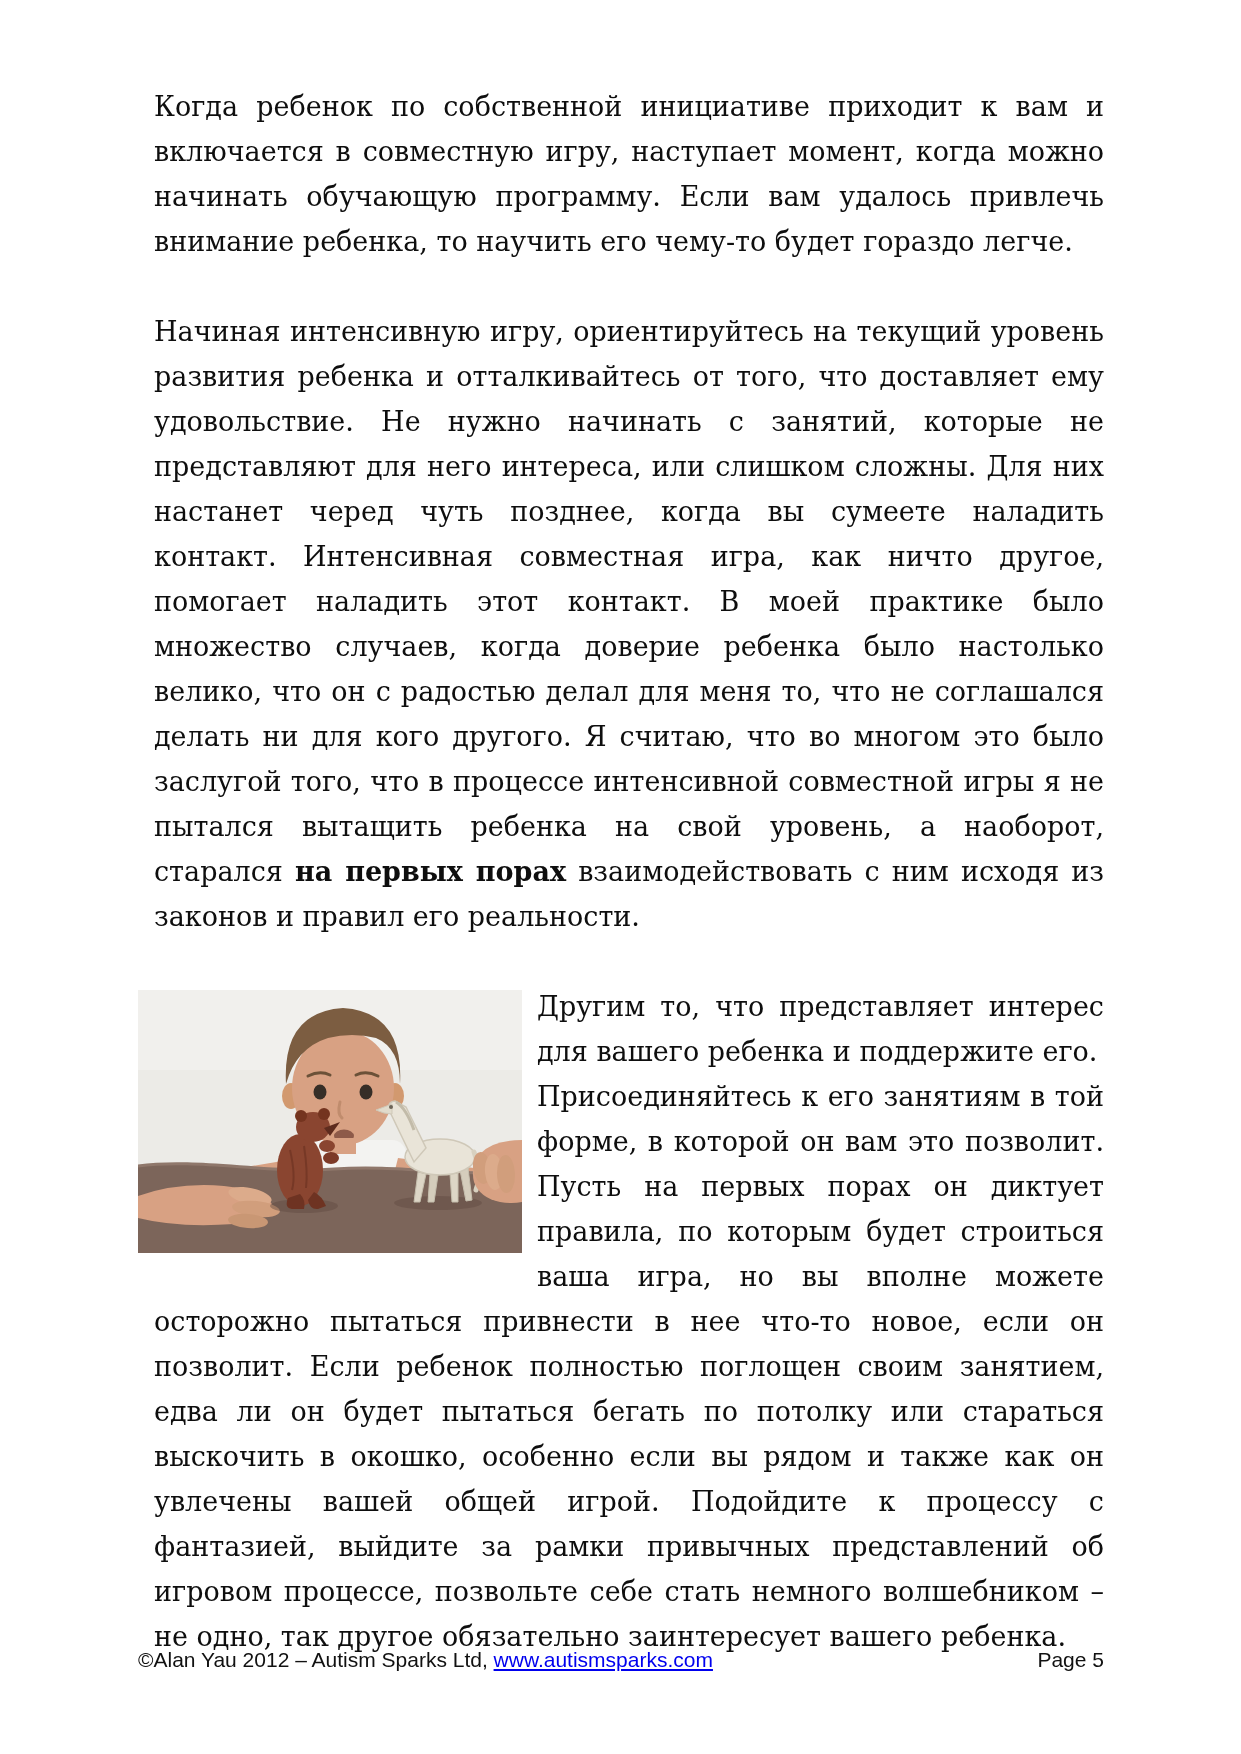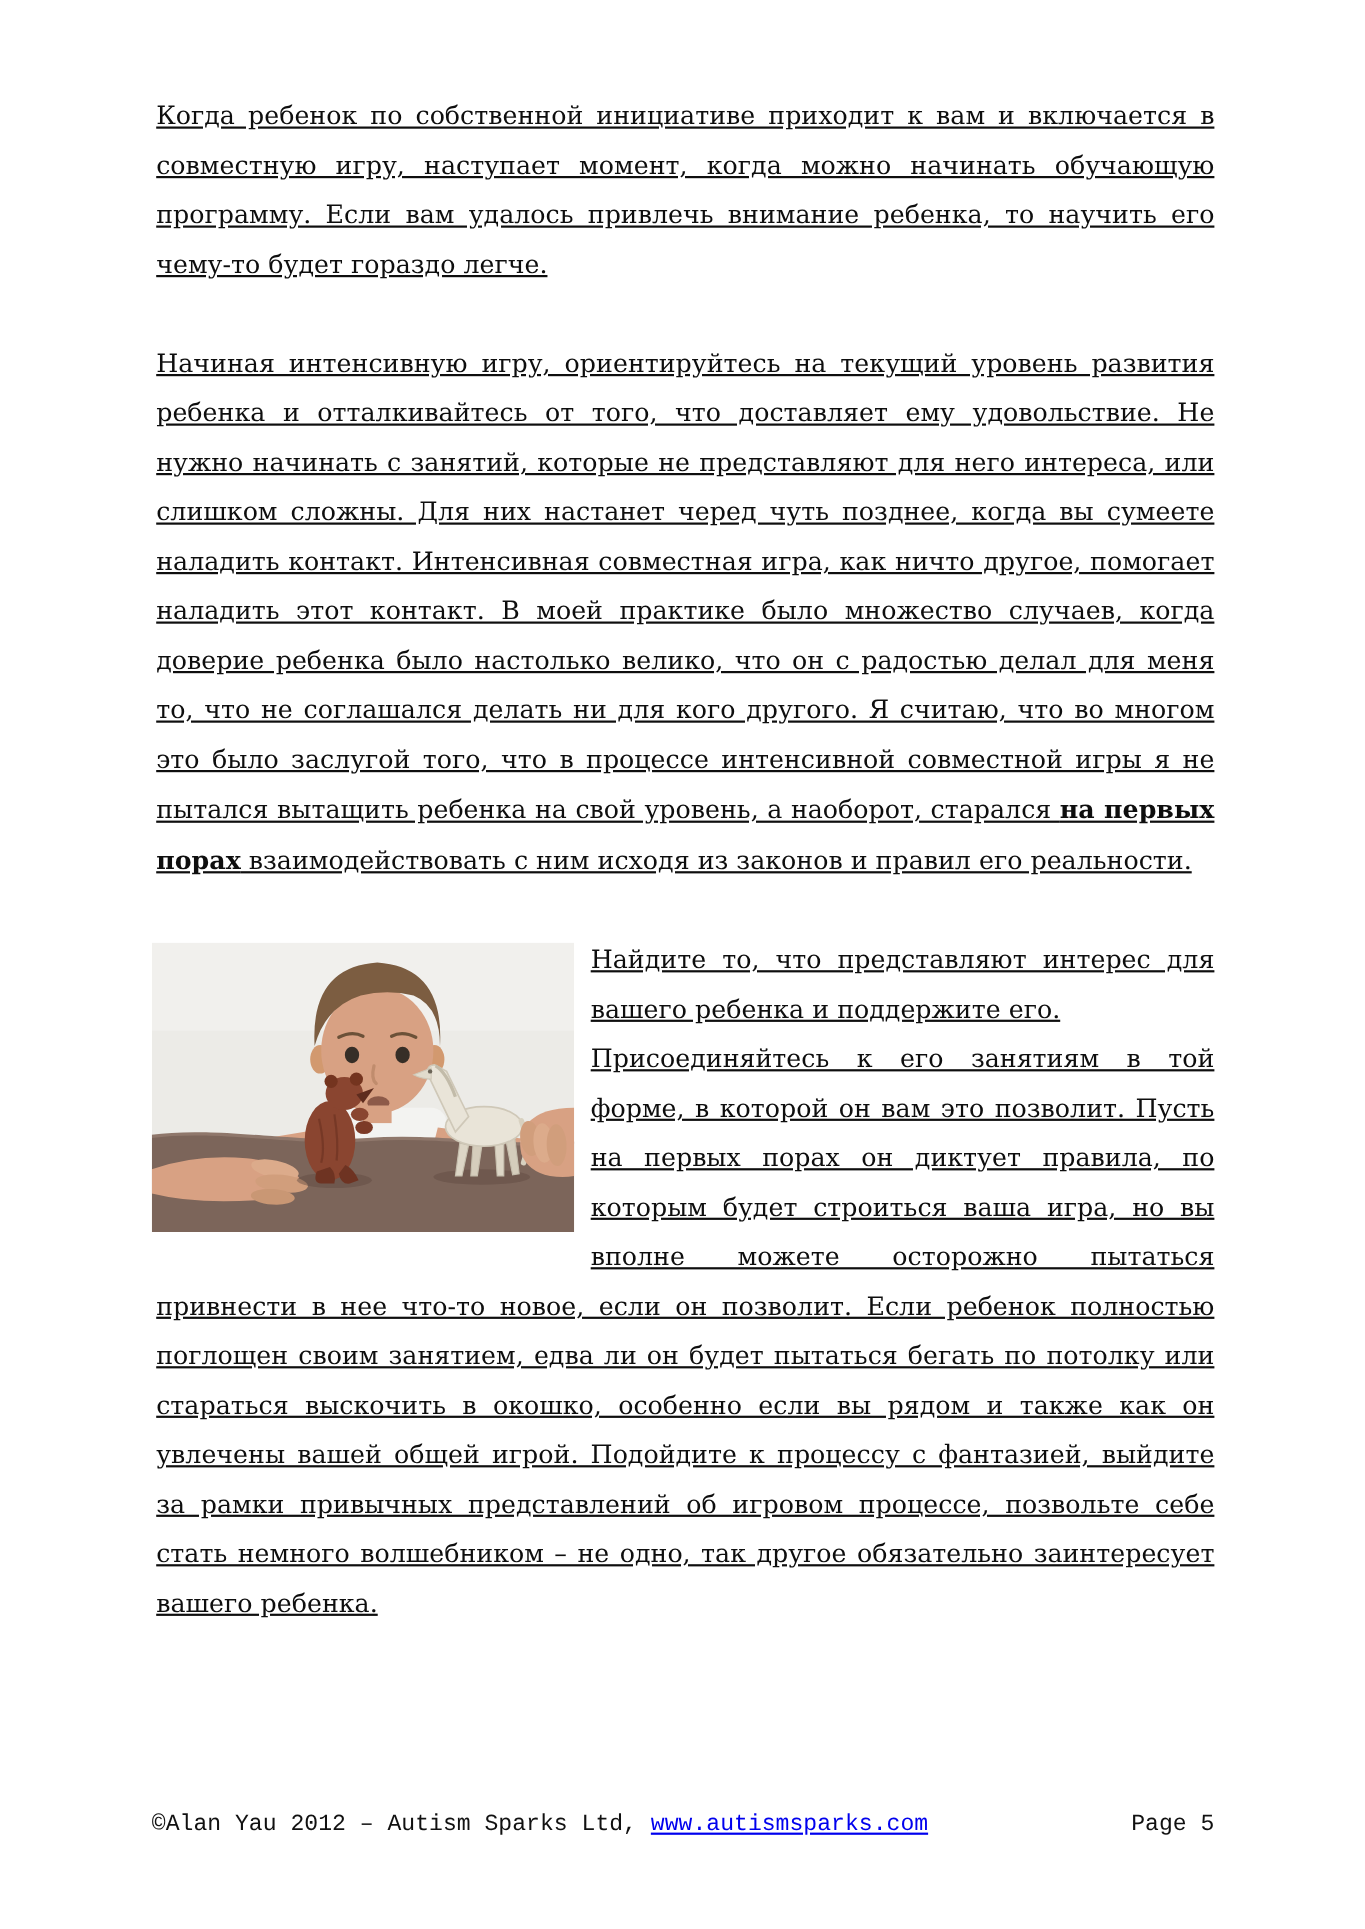--- a/index.html
+++ b/index.html
@@ -12,45 +12,44 @@
     font-family: "DejaVu Serif", serif;
     color: #0e0e0e;
   }
   .content {
     position: absolute;
     left: 138px;
     top: 84px;
     width: 966px;
   }
   .para {
-    margin: 0 0 45px 4px;
-    font-size: 23px;
+    margin: 0 0 45px 16px;
+    font-size: 27px;
     line-height: 45px;
     text-align: justify;
     text-justify: inter-word;
-    text-decoration: underline;
   }
   .para.tight { margin-bottom: 0; }
   .media-flow::after { content: ""; display: block; clear: both; }
   .photo {
     float: left;
     width: 384px;
     height: 263px;
     margin: 6px 15px 8px 0;
     display: block;
   }
   .footer {
     position: absolute;
     left: 138px;
     right: 137px;
     top: 1648px;
     display: flex;
     justify-content: space-between;
     align-items: baseline;
-    font-family: Liberation Mono, monospace;
+    font-family: Liberation Sans, sans-serif;
     font-size: 21px;
     color: #111111;
     gap: 44px;
   }
   .footer .left { white-space: nowrap; }
   .footer a {
     color: #0000EE;
     text-decoration: underline;
     cursor: pointer;
   }
@@ -128,21 +127,21 @@
         </g>
 
         <g>
           <path d="M384,150 Q354,150 342,164 Q332,176 336,192 Q342,208 362,212 Q374,214 384,212 Z" fill="#d8a183"></path>
           <ellipse cx="344" cy="178" rx="9" ry="16" fill="#d19e7c" transform="rotate(-8 344 178)"></ellipse>
           <ellipse cx="356" cy="182" rx="9" ry="18" fill="#dcab8b" transform="rotate(-5 356 182)"></ellipse>
           <ellipse cx="368" cy="184" rx="9" ry="19" fill="#d19e7c" transform="rotate(-2 368 184)"></ellipse>
         </g>
       </svg>
 
-      <p class="para tight">Найдите то, что представляют интерес для вашего ребенка и поддержите его.</p>
+      <p class="para tight">Другим то, что представляет интерес для вашего ребенка и поддержите его.</p>
       <p class="para">Присоединяйтесь к его занятиям в той форме, в которой он вам это позволит. Пусть на первых порах он диктует правила, по которым будет строиться ваша игра, но вы вполне можете осторожно пытаться привнести в нее что-то новое, если он позволит. Если ребенок полностью поглощен своим занятием, едва ли он будет пытаться бегать по потолку или стараться выскочить в окошко, особенно если вы рядом и также как он увлечены вашей общей игрой. Подойдите к процессу с фантазией, выйдите за рамки привычных представлений об игровом процессе, позвольте себе стать немного волшебником – не одно, так другое обязательно заинтересует вашего ребенка.</p>
     </div>
 
   </div>
 
   <div class="footer">
     <span class="left"><span>©Alan Yau 2012 – Autism Sparks Ltd, </span><a href="#">www.autismsparks.com</a></span>
     <span class="right">Page 5</span>
   </div>
 </div>

